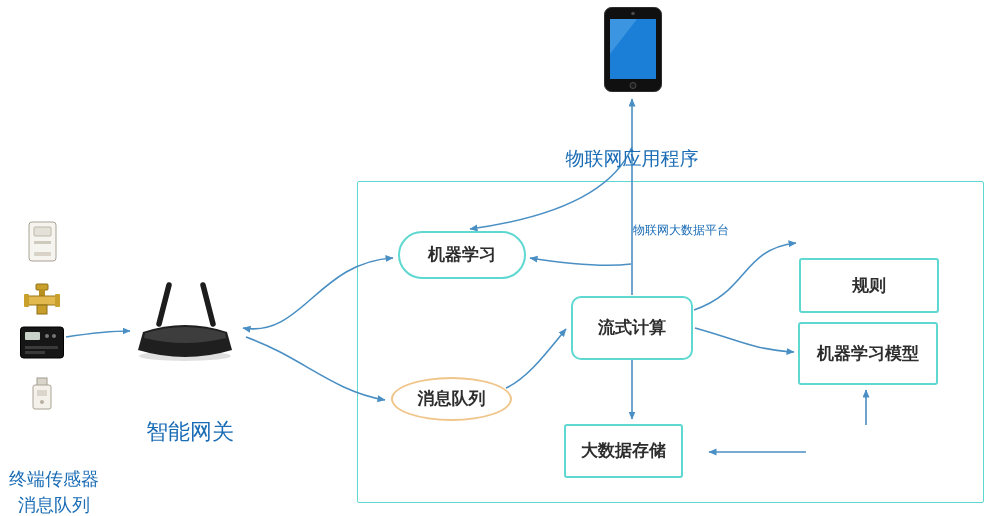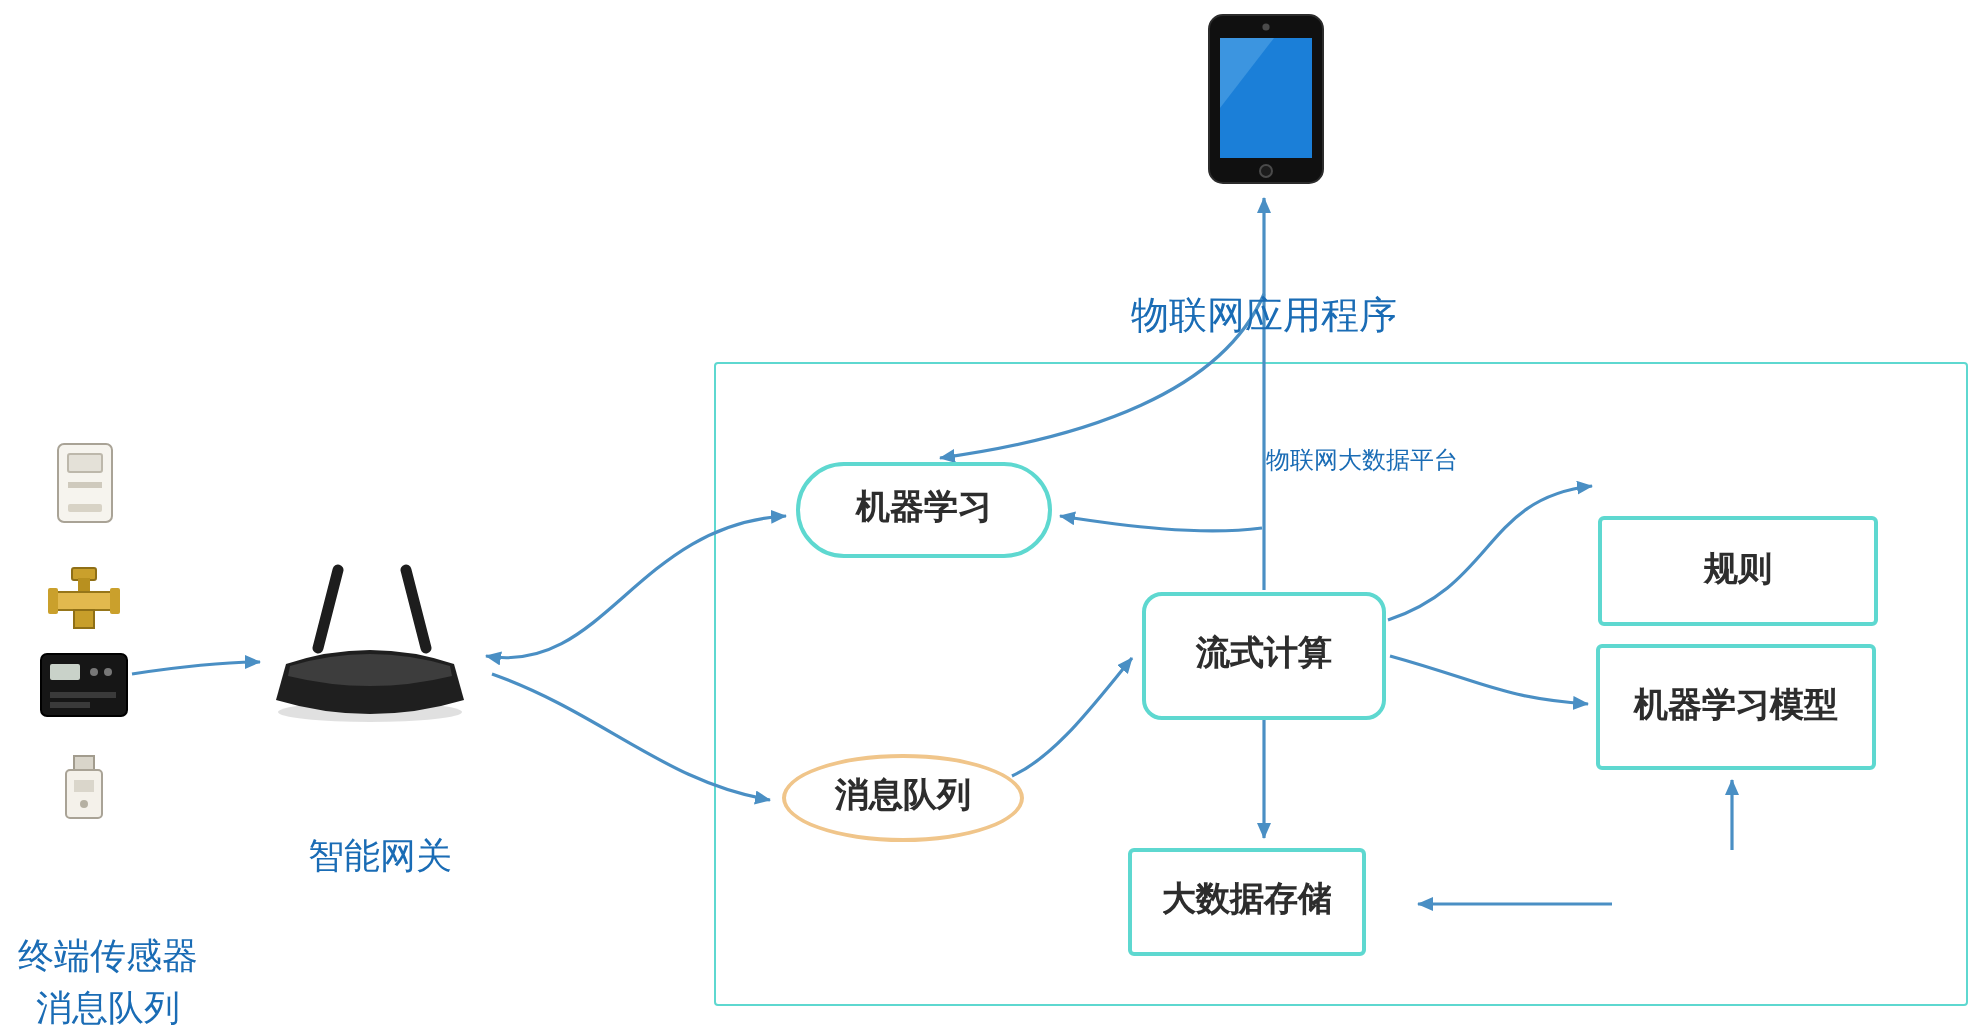--- a/index.html
+++ b/index.html
@@ -61,21 +61,21 @@
   </svg>
   <div class="blue-label" style="left:532px; top:109px; width:200px; font-size:19px;">物联网应用程序</div>
 
   <svg class="icon" style="left:133px; top:282px;" width="104" height="82" viewBox="0 0 104 82">
     <path d="M36 3 L26 42" stroke="#1d1d1d" stroke-width="5.5" stroke-linecap="round" fill="none"></path>
     <path d="M70 3 L80 42" stroke="#1d1d1d" stroke-width="5.5" stroke-linecap="round" fill="none"></path>
     <ellipse cx="52" cy="74" rx="46" ry="5" fill="#000000" opacity="0.12"></ellipse>
     <path d="M10 50 Q52 36 94 50 L99 68 Q52 82 5 68 Z" fill="#1f1f1f"></path>
     <path d="M12 51 Q52 39 92 51 L93 56 Q52 66 11 56 Z" fill="#3d3d3d"></path>
   </svg>
-  <div class="blue-label" style="left:135px; top:380px; width:110px; font-size:18px;">智能网关</div>
+  <div class="blue-label" style="left:135px; top:380px; width:110px; font-size:22px;">智能网关</div>
 
   <svg class="icon" style="left:26px; top:221px;" width="34" height="42" viewBox="0 0 34 42">
     <rect x="3" y="1" width="27" height="39" rx="3" fill="#f6f4ee" stroke="#a9a396"></rect>
     <rect x="8" y="6" width="17" height="9" rx="1" fill="#e4e1d8" stroke="#bdb8ab"></rect>
     <rect x="8" y="20" width="17" height="3" fill="#cfcabd"></rect>
     <rect x="8" y="31" width="17" height="4" rx="1" fill="#d8d3c6"></rect>
   </svg>
   <svg class="icon" style="left:22px; top:282px;" width="40" height="34" viewBox="0 0 40 34">
     <rect x="14" y="2" width="12" height="6" rx="1" fill="#caa02c" stroke="#8f6f16"></rect>
     <rect x="17" y="7" width="6" height="8" fill="#b8901f"></rect>

